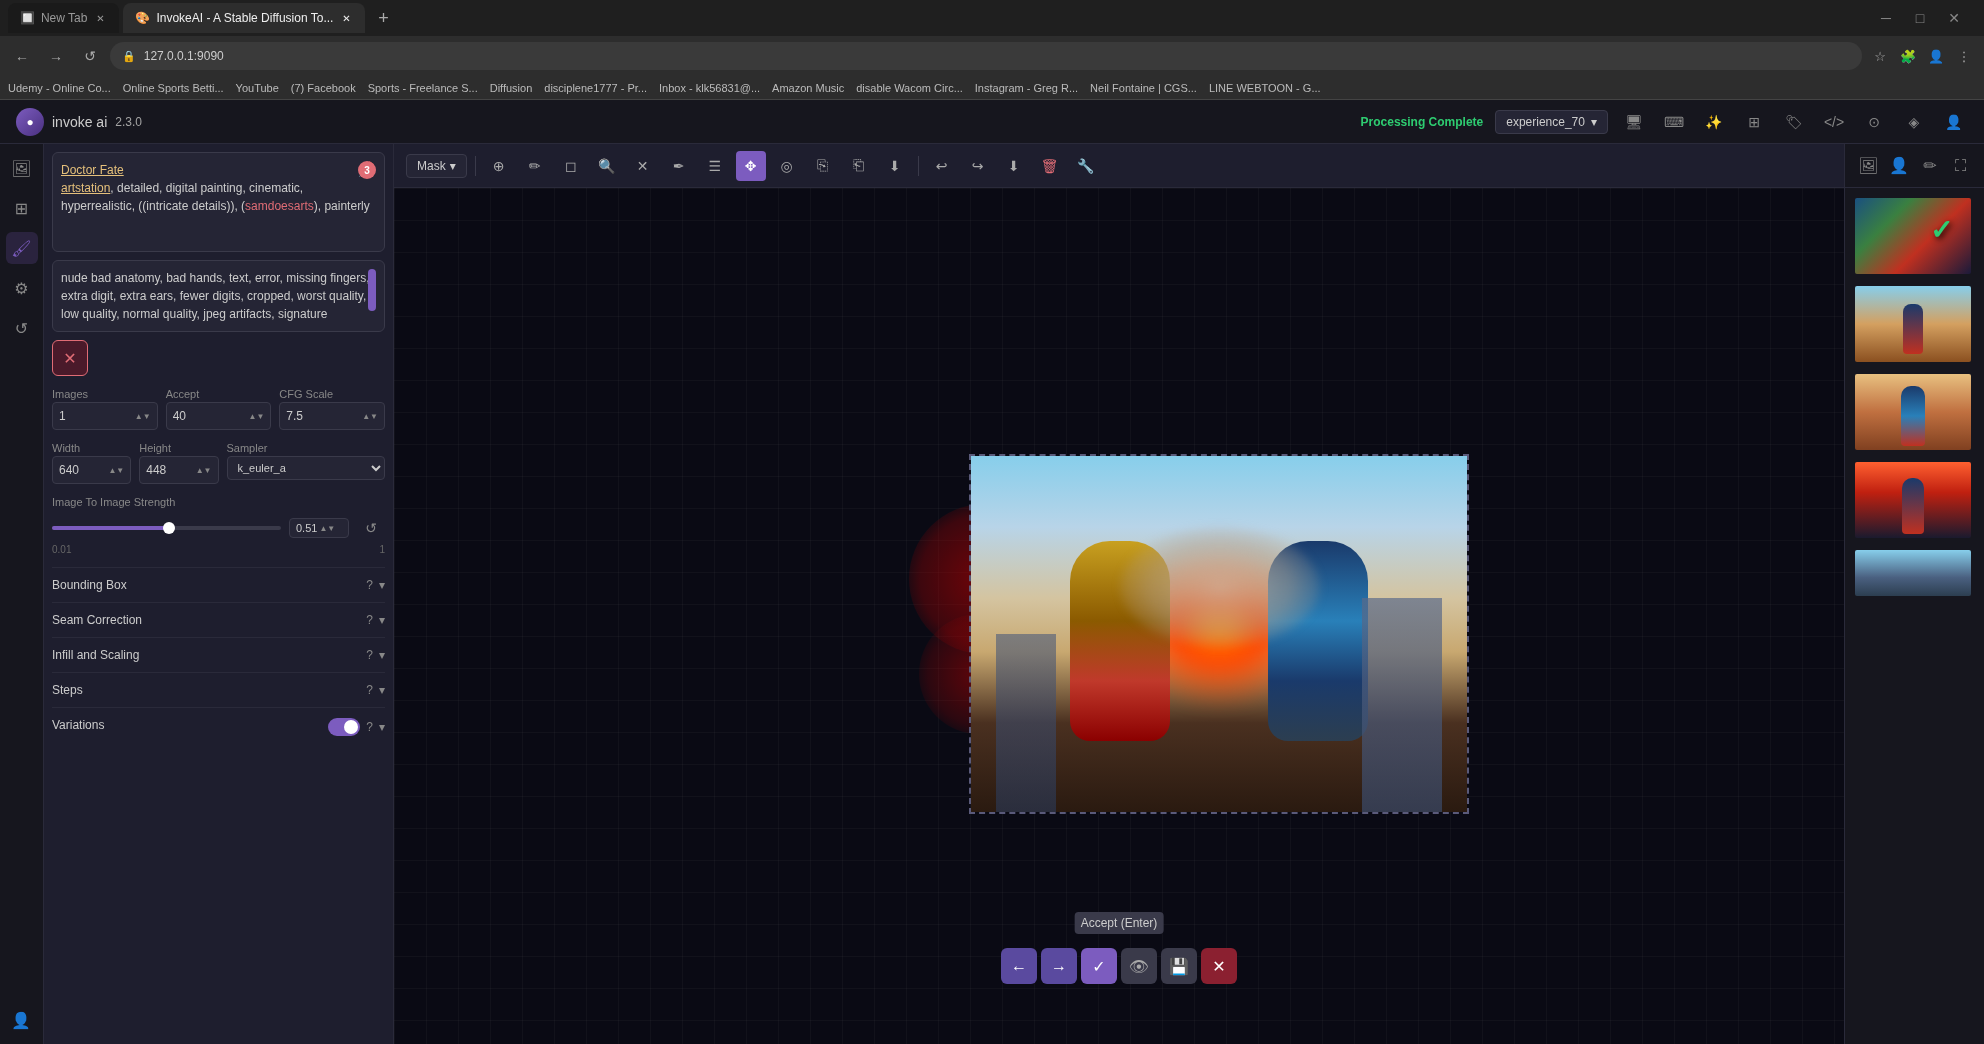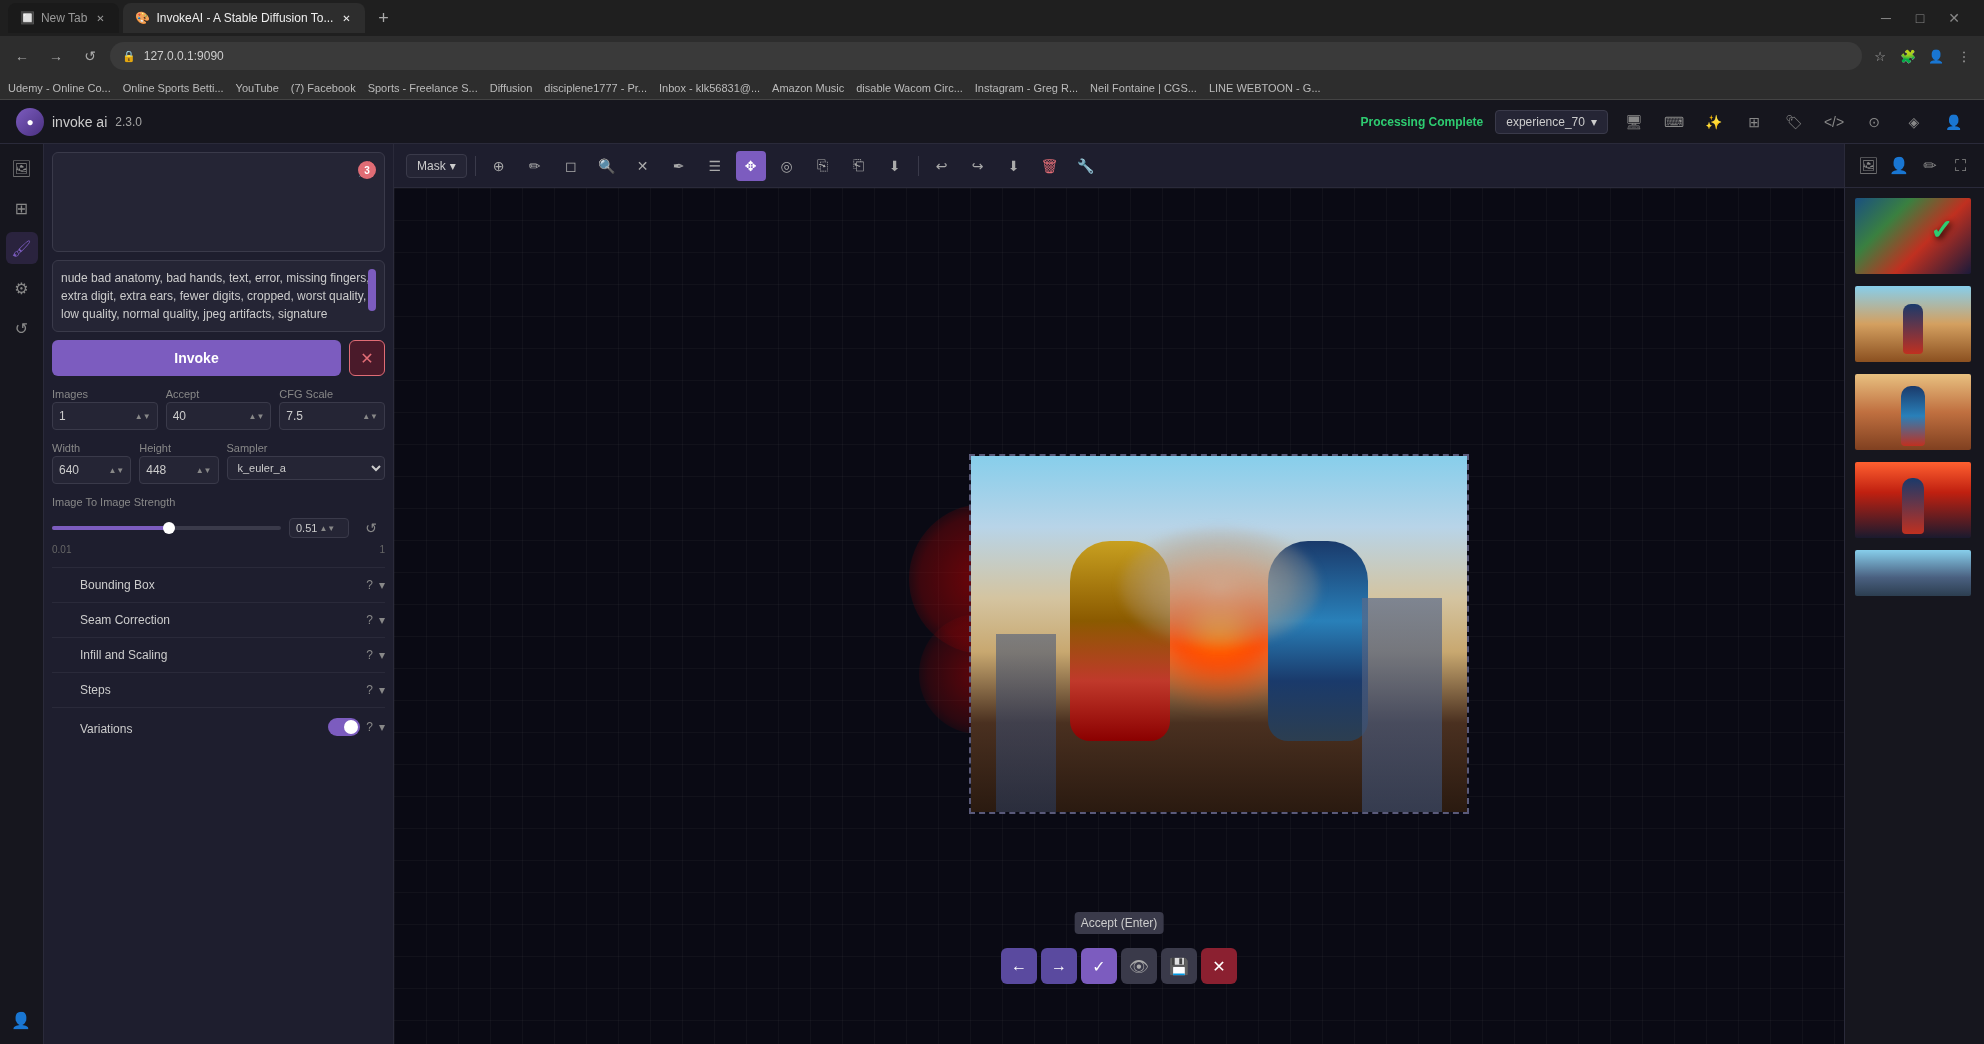--- a/index.html
+++ b/index.html
@@ -361,25 +361,24 @@
       align-items: center;
       gap: 2px;
     }
 
     .collapsible-section {
       border-top: 1px solid #2a2a3a;
       padding: 8px 0;
     }
     .collapsible-header {
       display: flex;
-      align-items: flex-end;
+      align-items: flex-start;
       justify-content: space-between;
       cursor: pointer;
       padding: 2px 0;
-      margin-left: 28px;
     }
     .collapsible-title {
       font-size: 12px;
       color: #ccc;
       font-weight: 500;
     }
     .collapsible-icons {
       display: flex;
       align-items: center;
       gap: 6px;
@@ -827,33 +826,36 @@
       <div class="icon-btn active">🖌</div>
       <div class="icon-btn">⚙</div>
       <div class="icon-btn">↺</div>
       <div style="flex:1"></div>
       <div class="icon-btn">👤</div>
     </div>
 
     <div class="left-panel">
 
       <div class="prompt-box">
+        <div class="prompt-text">
+          <span style="color:#e5c07b;text-decoration:underline">Doctor Fate</span><br>
+          <span style="color:#e5c07b;text-decoration:underline">artstation</span>, detailed, digital painting, cinematic, hyperrealistic, ((intricate details)), (<span style="color:#e06c75">samdoesarts</span>), painterly
+        </div>
         <div class="pin-icon">📌</div>
         <div class="badge">3</div>
       </div>
 
       <div class="negative-prompt-box">
         <div class="prompt-text">
           nude bad anatomy, bad hands, text, error, missing fingers, extra digit, extra ears, fewer digits, cropped, worst quality, low quality, normal quality, jpeg artifacts, signature
         </div>
         <div style="position:absolute;top:8px;right:8px;width:8px;height:60%;background:#7c5cbf;border-radius:4px;"></div>
       </div>
 
       <div class="invoke-row">
-        <button class="invoke-btn">Invoke</button>
         <div class="cancel-btn">
           <span>✕</span>
         </div>
       </div>
 
       <div class="params-grid">
         <div>
           <div class="param-label">Images</div>
           <div class="param-input">
             <input type="text" value="1" style="">

